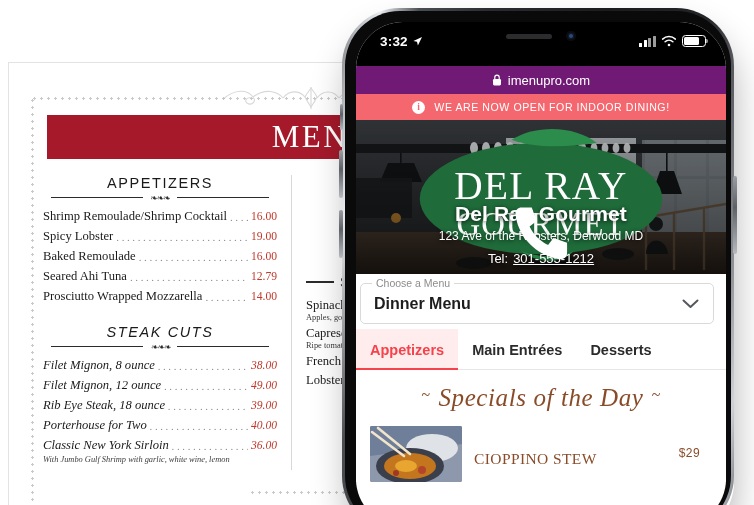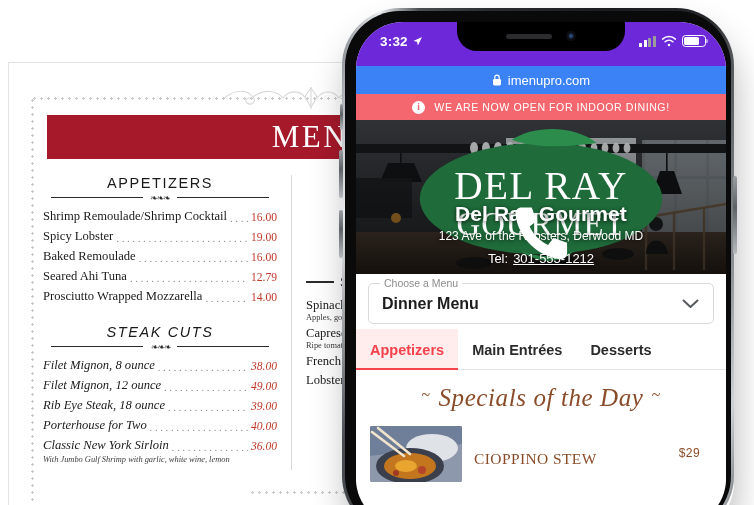--- a/index.html
+++ b/index.html
@@ -144,21 +144,21 @@
     font-size: 9px;
     color: #2b2b2b;
     letter-spacing: -1px;
   }
 
   .m-item {
     margin-bottom: 5px;
   }
   .m-line {
     display: flex;
-    align-items: flex-end;
+    align-items: center;
     font-family: "Liberation Serif", serif;
     font-size: 12.6px;
     color: #1a1a1a;
     white-space: nowrap;
   }
   .m-name { flex: 0 0 auto; }
   .m-leader {
     flex: 1 1 auto;
     overflow: hidden;
     white-space: nowrap;
@@ -280,21 +280,21 @@
   }
   .btn-silence { left: -2px; top: 96px; width: 3px; height: 26px; }
   .btn-volup   { left: -3px; top: 142px; width: 4px; height: 48px; }
   .btn-voldn   { left: -3px; top: 202px; width: 4px; height: 48px; }
   .btn-power   { right: -3px; top: 168px; width: 4px; height: 78px; }
 
   
   .status-bar {
     position: relative;
     height: 44px;
-    background: #6d28d9;
+    background: #000000;
     color: #ffffff;
   }
   .notch {
     position: absolute;
     left: 50%;
     top: -1px;
     transform: translateX(-50%);
     width: 168px;
     height: 30px;
     background: #000000;
@@ -376,21 +376,21 @@
     display: block;
     height: 100%;
     width: 78%;
     background: #ffffff;
     border-radius: 1.5px;
   }
 
   
   .url-bar {
     height: 28px;
-    background: #3b82f6;
+    background: #701a75;
     display: flex;
     align-items: center;
     justify-content: center;
     gap: 6px;
     color: #ffffff;
     font-size: 13px;
   }
 
   
   .alert-banner {
@@ -459,21 +459,21 @@
   .logo-badge {
     position: absolute;
     left: 16px;
     top: 42px;
     width: 78px;
     height: 47px;
   }
 
   
   .select-wrap {
-    padding: 9px 12px 5px 12px;
+    padding: 9px 12px 5px 4px;
     background: #ffffff;
   }
   .select-box {
     position: relative;
     height: 41px;
     border: 1px solid #d9d9d9;
     border-radius: 5px;
     display: flex;
     align-items: center;
     padding: 0 13px;

